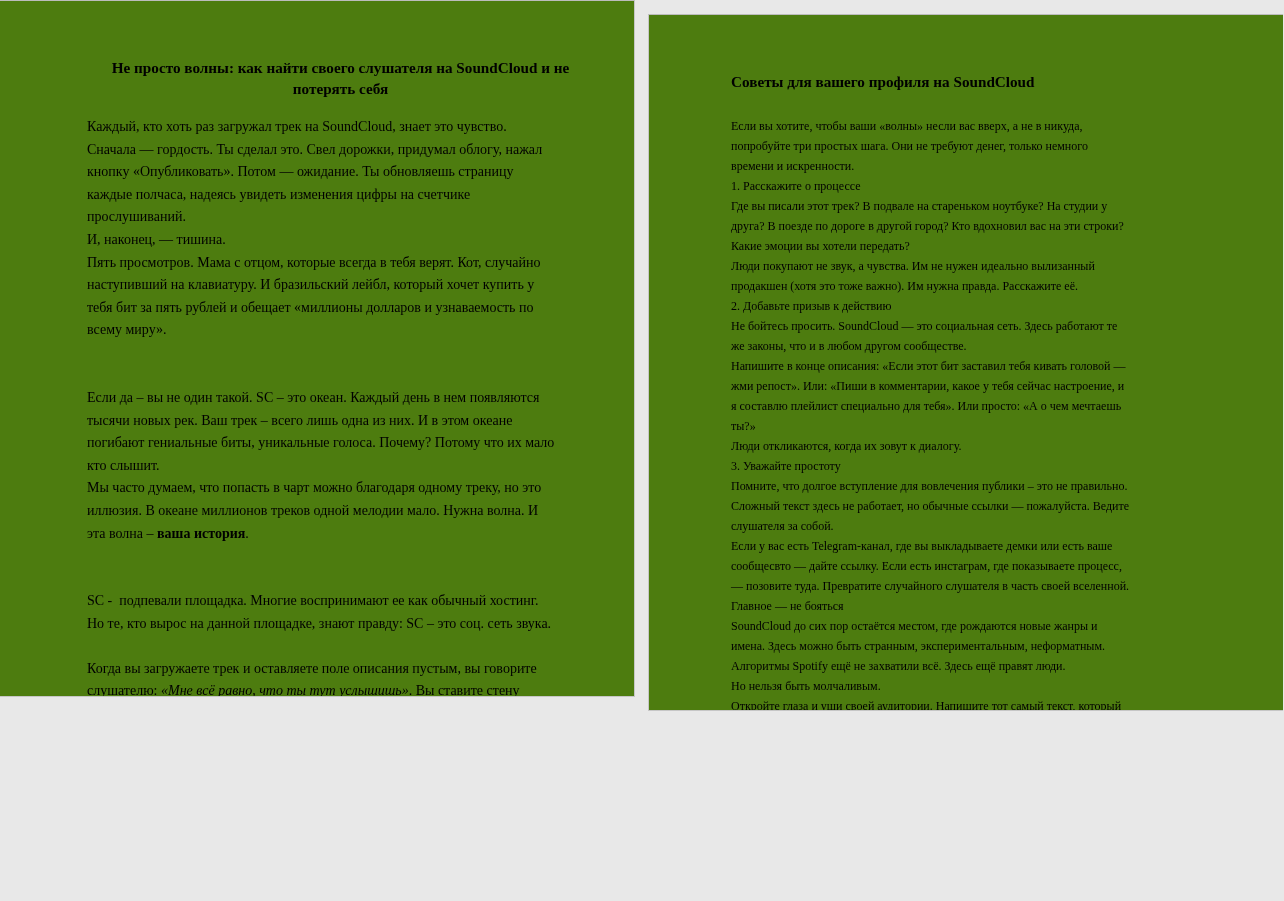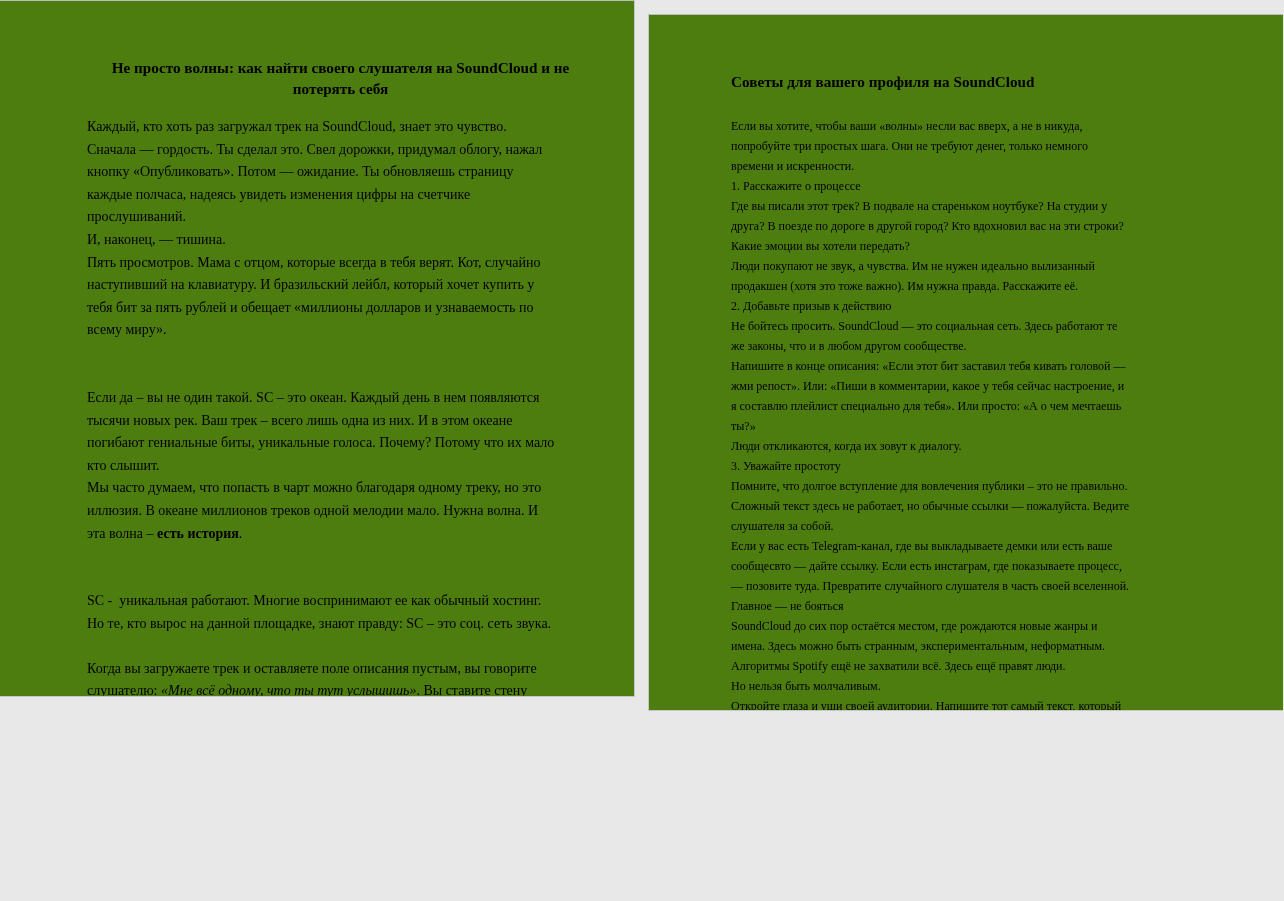--- a/index.html
+++ b/index.html
@@ -119,34 +119,34 @@
 
 
       <div class="spacer"></div>
 
       <p class="para"><span>Если да – вы не один такой. SC – это океан. Каждый день в нем появляются
 тысячи новых рек. Ваш трек – всего лишь одна из них. И в этом океане
 погибают гениальные биты, уникальные голоса. Почему? Потому что их мало
 кто слышит.
 Мы часто думаем, что попасть в чарт можно благодаря одному треку, но это
 иллюзия. В океане миллионов треков одной мелодии мало. Нужна волна. И
-эта волна – </span><b class="strong">есть история</b><span>.</span></p>
-
-      <div class="spacer"></div>
-
-
-      <div class="spacer"></div>
-
-      <p class="para">SC -  уникальная работают. Многие воспринимают ее как обычный хостинг.
+эта волна – </span><b class="strong">ваша история</b><span>.</span></p>
+
+      <div class="spacer"></div>
+
+
+      <div class="spacer"></div>
+
+      <p class="para">SC -  подпевали площадка. Многие воспринимают ее как обычный хостинг.
 Но те, кто вырос на данной площадке, знают правду: SC – это соц. сеть звука.</p>
 
       <div class="spacer"></div>
 
       <p class="para"><span>Когда вы загружаете трек и оставляете поле описания пустым, вы говорите
-слушателю: </span><i class="em">«Мне всё одному, что ты тут услышишь»</i><span>. Вы ставите стену
+слушателю: </span><i class="em">«Мне всё равно, что ты тут услышишь»</i><span>. Вы ставите стену
 между собой и тем, кто мог бы стать вашим фанатом.
 Но слышит написать хотя бы пару строк — магия начинает работать.
 В описание можно вставить текст песни, чтобы фанаты подпевали и</span><span class="caret"></span><span>
 чувствовали текст нутром. А можно рассказать ту самую историю, которая
 превратит случайного прохожего в преданного поклонника.</span></p>
 
     </div>
   </div>
 
   <div class="page-gutter"></div>

